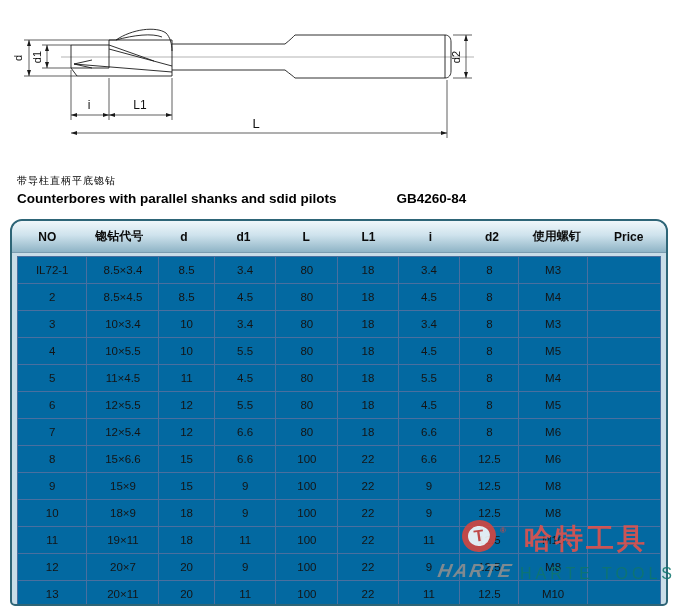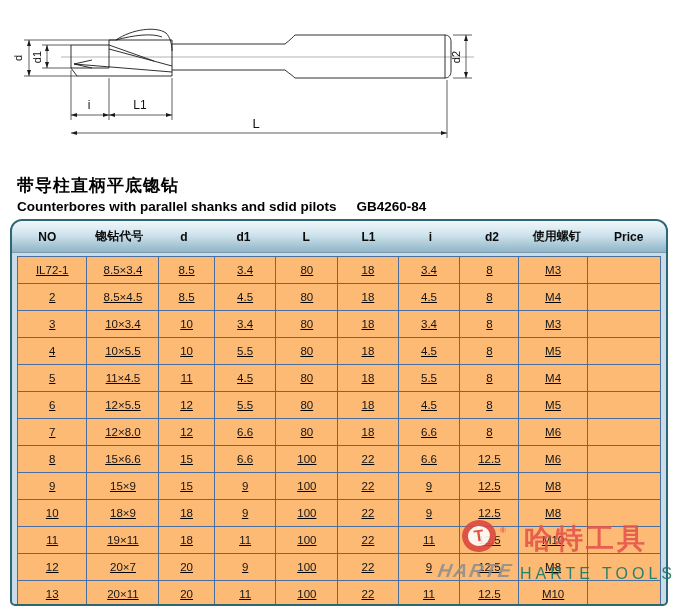--- a/index.html
+++ b/index.html
@@ -8,41 +8,41 @@
     font-family:"Liberation Sans","DejaVu Sans",sans-serif;
     -webkit-font-smoothing:antialiased;overflow:hidden;
   }
   
   .drawing-area{position:absolute;left:4px;top:4px;width:480px;height:152px;}
   .drawing-area svg{display:block;}
   .drawing-area text{fill:#111;font-family:"Liberation Sans",sans-serif;}
 
   
   .title-block{position:absolute;left:17px;top:175px;line-height:1.25;color:#000;}
-  .title-cn{font-size:17px;font-weight:bold;letter-spacing:1px;}
+  .title-cn{font-size:10px;font-weight:normal;letter-spacing:1px;}
   .title-en{font-size:13.5px;font-weight:bold;margin-top:47px;}
-  .title-std{font-size:13.5px;font-weight:bold;margin-left:20px;}
+  .title-std{font-size:13.5px;font-weight:bold;margin-left:60px;}
 
   
   .table-frame{
     position:absolute;left:10px;top:219px;width:658px;height:387px;
     border:2px solid #2e6577;border-radius:12px 12px 5px 5px;
     background:#c9dde8;box-sizing:border-box;overflow:hidden;
   }
   .thead{
     display:flex;height:31px;align-items:center;
     background:linear-gradient(180deg,#f0f7fa 0%,#cfe3ed 45%,#8fb4c6 100%);
     border-bottom:1px solid #7a9cb0;border-radius:9px 9px 0 0;
   }
   .thead .th{
     text-align:center;font-size:12px;font-weight:bold;color:#0a0a0a;box-sizing:border-box;
   }
   .tbody-pad{padding:3px 5px 5px 5px;}
   table.data{
-    width:100%;border-collapse:collapse;table-layout:fixed;background:#fdba74;text-decoration:underline;
+    width:100%;border-collapse:collapse;table-layout:fixed;background:#0369a1;
   }
   table.data td{
     border:1px solid #4a6f9f;height:26px;text-align:center;vertical-align:middle;
     font-size:11.5px;color:#141414;padding:0;overflow:hidden;white-space:nowrap;
   }
   
   .thead .th:nth-child(1){width:10.8%;} col.c1{width:10.8%;}
   .thead .th:nth-child(2){width:11.2%;font-family:Liberation Serif, serif;} col.c2{width:11.2%;}
   .thead .th:nth-child(3){width:8.6%;}  col.c3{width:8.6%;}
   .thead .th:nth-child(4){width:9.6%;}  col.c4{width:9.6%;}
@@ -254,21 +254,21 @@
             <td>5.5</td>
             <td>80</td>
             <td>18</td>
             <td>4.5</td>
             <td>8</td>
             <td>M5</td>
             <td></td>
           </tr>
           <tr>
             <td>7</td>
-            <td>12×8.0</td>
+            <td>12×5.4</td>
             <td>12</td>
             <td>6.6</td>
             <td>80</td>
             <td>18</td>
             <td>6.6</td>
             <td>8</td>
             <td>M6</td>
             <td></td>
           </tr>
           <tr>

